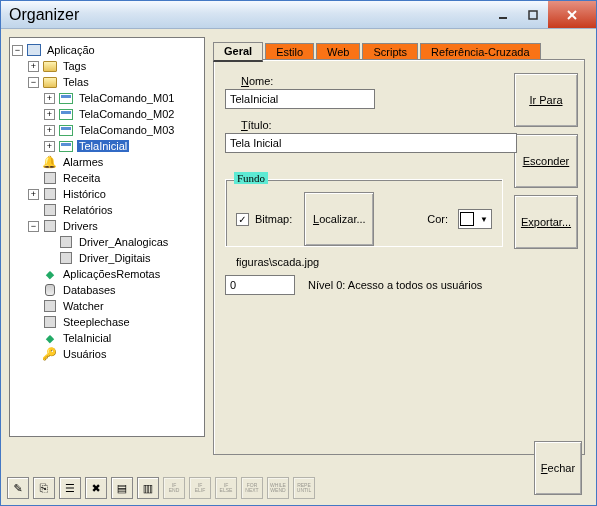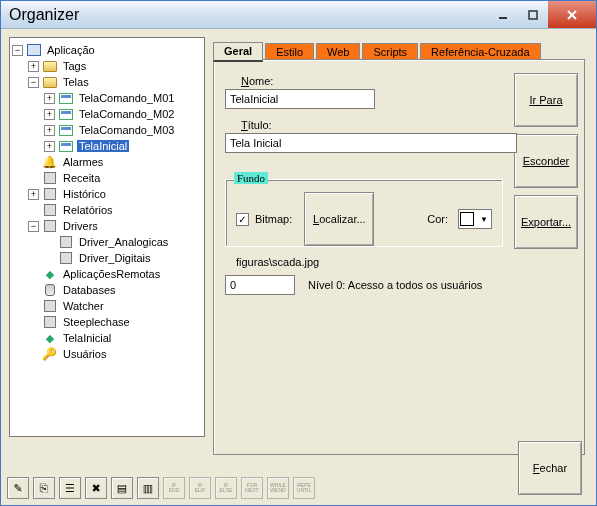--- a/index.html
+++ b/index.html
@@ -55,21 +55,21 @@
 
 .access { position: absolute; left: 224px; top: 244px; }
 .access .textbox { width: 70px; display: inline-flex; }
 .access-desc { display: inline-block; margin-left: 10px; }
 
 .toolbar { position: absolute; left: 6px; bottom: 6px; display: flex; gap: 4px; align-items: center; }
 .tbicon { width: 22px; height: 22px; border: 1px solid #888; box-shadow: inset 1px 1px #fff; background: #ece9d8; display: flex; align-items: center; justify-content: center; }
 .tbicon.disabled { opacity: 0.55; }
 .tbicon .tiny { font-size: 5px; line-height: 5px; color: #555; text-align: center; }
 
-.close-btn { position: absolute; right: 14px; bottom: 10px; width: 64px; }
+.close-btn { position: absolute; right: 14px; bottom: 10px; width: 48px; }
 
 
 .ic-folder { width:14px; height:11px; background: linear-gradient(#fff2b0,#e8c45a); border:1px solid #b08a2a; border-radius:1px; }
 .ic-screen { width:14px; height:11px; background:#fff; border:1px solid #4a6; position:relative; }
 .ic-screen::after{content:"";position:absolute;left:1px;top:1px;right:1px;height:3px;background:#5a8fd6;}
 .ic-bell { color:#e2b100; font-size:12px; }
 .ic-misc { width:12px;height:12px; border:1px solid #777; background:#ddd; }
 .ic-key { color:#d4a600; font-size:12px; }
 .ic-db { width:10px;height:12px;border:1px solid #666;border-radius:3px;background:linear-gradient(#ccc,#eee);}
 .ic-app { width:14px;height:12px;background:#d7e4f2;border:1px solid #36a;}

